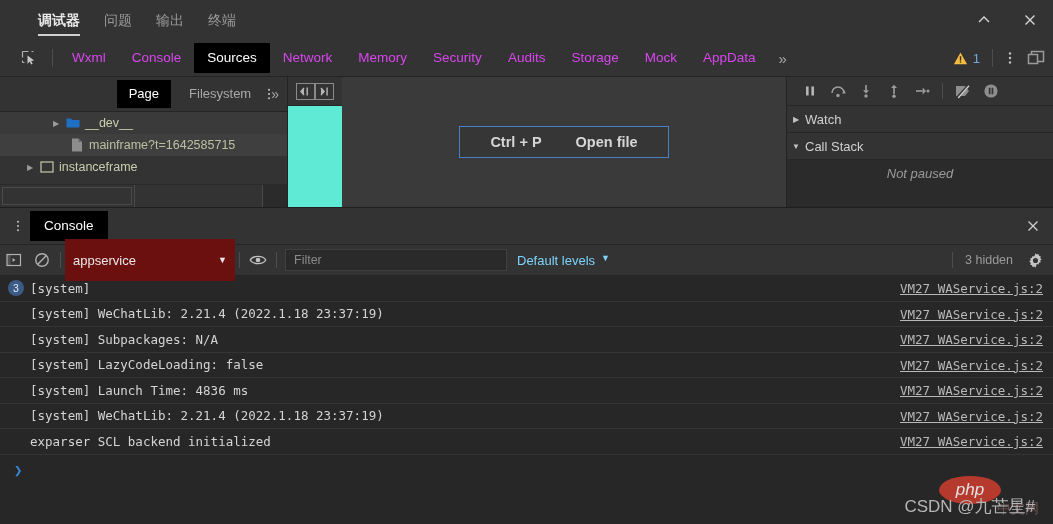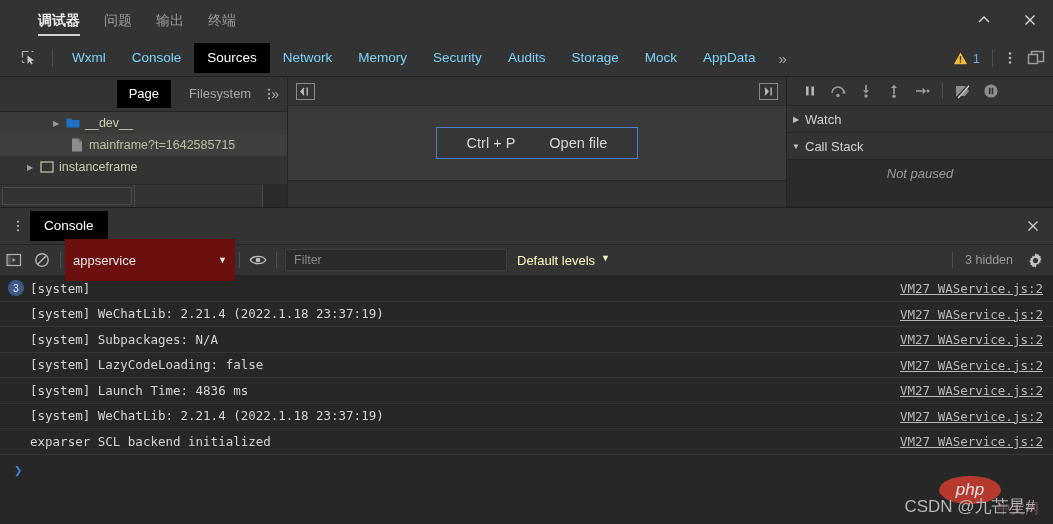--- a/index.html
+++ b/index.html
@@ -38,21 +38,21 @@
     height:36px;background:#333333;display:flex;align-items:center;
     border-bottom:1px solid #232323;position:relative;
   }
   .dt-inspect{
     width:34px;height:26px;margin-left:12px;display:flex;align-items:center;justify-content:center;
     cursor:default;
   }
   .dt-sep{width:1px;height:18px;background:#4d4d4d;margin:0 6px;}
   .dt-list{display:flex;align-items:center;height:36px;}
   .dt-tab{
-    font-size:13.5px;color:#7dd3fc;padding:0 13px;height:28px;line-height:28px;
+    font-size:13.5px;color:#d946ef;padding:0 13px;height:28px;line-height:28px;
     cursor:default;white-space:nowrap;
   }
   .dt-tab.active{background:#000000;color:#ffffff;height:30px;line-height:30px;border-radius:1px;}
   .dt-more{color:#a8a8a8;font-size:15px;padding:0 10px;cursor:default;}
   .dt-right{position:absolute;right:4px;top:0;height:36px;display:flex;align-items:center;}
   .warnbox{display:flex;align-items:center;gap:5px;padding:0 8px;cursor:default;}
   .warncount{color:#6fa8dc;font-size:13px;}
   .dt-vsep{width:1px;height:18px;background:#4d4d4d;margin:0 4px;}
   .dt-ico{width:26px;height:26px;display:flex;align-items:center;justify-content:center;cursor:default;color:#a8a8a8;}
 
@@ -75,21 +75,21 @@
   .tw{width:16px;display:flex;align-items:center;justify-content:center;color:#9a9a9a;font-size:8px;}
   .tico{width:18px;display:flex;align-items:center;justify-content:center;margin-right:3px;}
   .tlabel{color:#c9cfae;}
   .tlabel.file{color:#b9c0a1;}
   .nav-status{height:22px;border-top:1px solid #2a2a2a;display:flex;}
   .ns-a{flex:1;border:1px solid #4a4a4a;margin:2px;}
   .ns-b{flex:1;border-left:1px solid #4a4a4a;}
   .ns-c{width:24px;background:#2b2b2b;border-left:1px solid #4a4a4a;}
 
   
-  .editor{flex:1;background:#5eead4;display:flex;flex-direction:column;border-right:1px solid #242424;}
+  .editor{flex:1;background:#5eead4;display:flex;flex-direction:row;border-right:1px solid #242424;font-weight:bold;}
   .ed-head{height:28px;background:#333333;display:flex;align-items:center;justify-content:space-between;padding:0 8px;border-bottom:1px solid #272727;}
   .ed-sq{width:17px;height:15px;border:1px solid #8a8a8a;display:flex;align-items:center;cursor:default;}
   .ed-body{flex:1;position:relative;background:#3a3a3a;display:flex;align-items:center;justify-content:center;}
   .openfile{
     border:1px solid #4a7ec7;background:#363636;color:#d6d6d6;font-size:14.5px;
     padding:7px 30px;display:flex;gap:34px;align-items:center;cursor:default;
   }
   .ed-foot{height:26px;background:#333333;border-top:1px solid #272727;}
 
   
@@ -119,21 +119,21 @@
   .ctx-select .arrow{font-size:9px;margin-left:10px;}
   .filter{
     background:#2a2a2a;border:1px solid #3f3f3f;height:20px;width:208px;margin-left:4px;
     display:flex;align-items:center;padding:0 6px;
   }
   .filter input{
     background:transparent;border:0;outline:0;color:#d0d0d0;font-size:12.5px;width:100%;
     font-family:"Liberation Sans",sans-serif;
   }
   .filter input::placeholder{color:#8a8a8a;}
-  .levels{font-size:13px;color:#fef9c3;margin-left:10px;display:flex;align-items:flex-start;gap:6px;cursor:default;}
+  .levels{font-size:13px;color:#7dd3fc;margin-left:10px;display:flex;align-items:flex-start;gap:6px;cursor:default;}
   .cs-right{position:absolute;right:4px;top:0;height:30px;display:flex;align-items:center;}
   .hidden-count{font-size:12.5px;color:#9a9a9a;padding:0 8px;cursor:default;}
 
   .cs-log{flex:1;background:#272727;overflow:hidden;font-family:"DejaVu Sans Mono","Liberation Mono",monospace;}
   .logrow{
     height:25.5px;display:flex;align-items:center;border-bottom:1px solid #343434;
     font-size:12.5px;color:#d4d4d4;position:relative;padding-left:8px;box-sizing:border-box;
   }
   .logrow.warn{background:#332b00;border-top:1px solid #5c4f14;border-bottom:1px solid #5c4f14;color:#e0c878;}
   .lg-badge{

